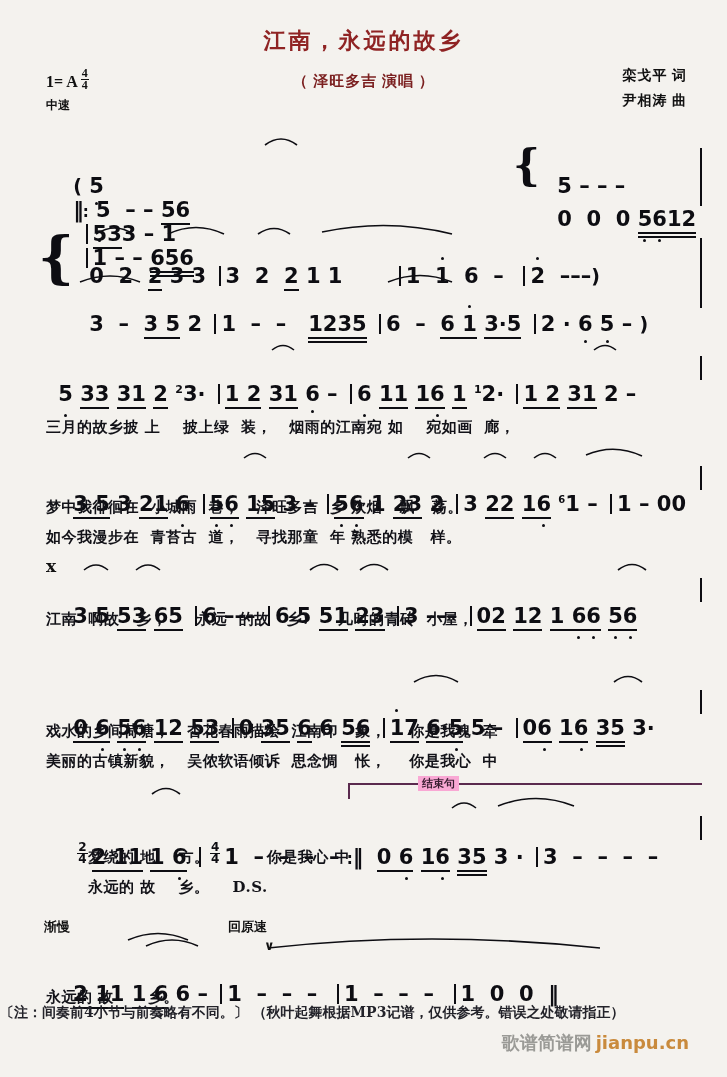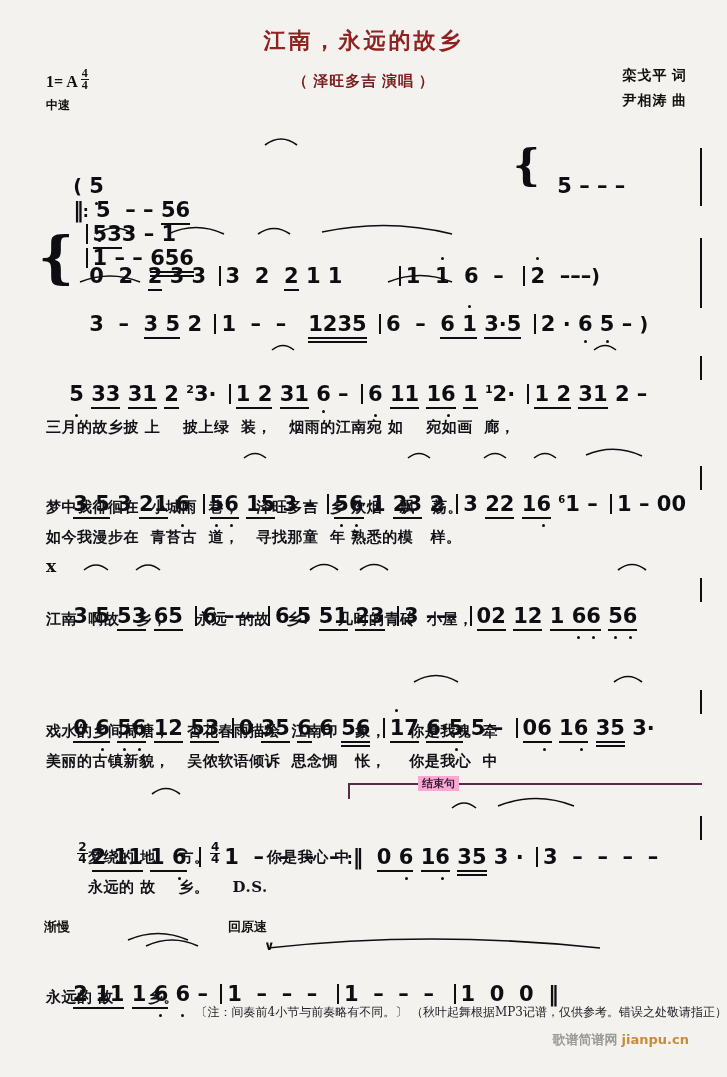--- a/index.html
+++ b/index.html
@@ -62,22 +62,22 @@
   
   .mk{position:absolute;font-family:"DejaVu Serif","Liberation Serif",serif;font-weight:bold;color:#111;}
   .segno{position:absolute;font-size:17px;font-weight:bold;color:#111;font-family:"DejaVu Serif",serif;}
   .timesig{display:inline-block;text-align:center;line-height:0.95;font-size:12px;vertical-align:1px;margin:0 4px;}
   .timesig i{display:block;font-style:normal;}
   .timesig .num{border-bottom:1.4px solid #0d0d12;padding:0 1px;}
 
   .endbox{position:absolute;border-top:2px solid #5a2a4e;border-left:2px solid #5a2a4e;height:14px;}
   .endlabel{position:absolute;font-size:11px;font-weight:bold;color:#3b1f33;background:#f9a8d4;padding:0 4px;font-family:Liberation Serif, serif;text-align:center;}
 
-  .footnote{position:absolute;left:0;right:0;top:1004px;text-align:right;font-size:12px;font-weight:normal;color:#23232a;font-family:"DejaVu Serif",serif;}
-  .watermark{position:absolute;right:38px;top:1031px;font-size:13px;font-weight:bold;color:#9a9a96;font-family:"DejaVu Serif",serif;margin-left:16px;}
+  .footnote{position:absolute;left:0;right:0;top:1004px;text-align:left;font-size:14px;font-weight:bold;color:#23232a;font-family:"DejaVu Serif",serif;}
+  .watermark{position:absolute;right:38px;top:1031px;font-size:18px;font-weight:bold;color:#9a9a96;font-family:"DejaVu Serif",serif;margin-left:16px;}
   .watermark em{font-style:normal;color:#c98a3c;margin-left:4px;font-family:"DejaVu Sans",sans-serif;}
 </style>
 </head>
 <body>
 
 <div class="sheet">
 
   <div class="title">江南，永远的故乡</div>
   <div class="singer">（ 泽旺多吉 演唱 ）</div>
 
@@ -93,20 +93,23 @@
 
   <div class="noteline" style="top:150px;left:44px;">
     <span style="font-size:19px;">(</span>&nbsp;<span class="dotlow">5</span>&nbsp;
     <span style="letter-spacing:-1px;">‖</span><span style="font-size:15px;">:</span>&nbsp;5&nbsp;&nbsp;–&nbsp;–&nbsp;<span class="ub">56</span>
     &nbsp;<span class="bar"></span><span class="ub">53</span>3&nbsp;–&nbsp;1
     &nbsp;<span class="bar"></span><span class="dothi">1</span>&nbsp;–&nbsp;–&nbsp;<span class="ub ub2">656</span>
   </div>
 
   <div class="noteline" style="top:150px;left:528px;">
     5&nbsp;–&nbsp;–&nbsp;–
+  </div>
+  <div class="noteline" style="top:183px;left:528px;">
+    0&nbsp;&nbsp;0&nbsp;&nbsp;0&nbsp;<span class="ub ub2"><span class="dotlowb">5</span><span class="dotlowb">6</span>12</span>
   </div>
   <div class="mk" style="left:513px;top:148px;font-size:42px;line-height:0.85;color:#0d0d12;">{</div>
   <div class="mk" style="left:700px;top:148px;width:2px;height:58px;background:#0d0d12;"></div>
 
   <svg class="slurs" width="727" height="1077">
 
     <path d="M265,145 Q281,133 297,145" stroke="#0d0d12" stroke-width="1.6" fill="none"></path>
 
     <path d="M96,234 Q115,222 133,234" stroke="#0d0d12" stroke-width="1.6" fill="none"></path>
     <path d="M168,234 Q196,221 224,234" stroke="#0d0d12" stroke-width="1.6" fill="none"></path>
@@ -144,21 +147,21 @@
 
   <div class="mk" style="left:38px;top:236px;font-size:56px;line-height:0.78;color:#0d0d12;">{</div>
   <div class="noteline" style="top:240px;left:60px;">
     0&nbsp;&nbsp;2&nbsp;&nbsp;<span class="ub">2</span>&nbsp;3&nbsp;3&nbsp;<span class="bar"></span>3&nbsp;&nbsp;2&nbsp;&nbsp;<span class="ub">2</span>&nbsp;1&nbsp;1&nbsp;&nbsp;&nbsp;&nbsp;&nbsp;&nbsp;&nbsp;<span class="bar"></span>1&nbsp;&nbsp;<span class="dothi">1</span>&nbsp;&nbsp;6&nbsp;&nbsp;–&nbsp;&nbsp;<span class="bar"></span><span class="dothi">2</span>&nbsp;&nbsp;–––<span style="font-size:19px;">)</span>
   </div>
   <div class="noteline" style="top:288px;left:60px;">
     3&nbsp;&nbsp;–&nbsp;&nbsp;<span class="ub">3&nbsp;5</span>&nbsp;2&nbsp;<span class="bar"></span>1&nbsp;&nbsp;–&nbsp;&nbsp;–&nbsp;&nbsp;&nbsp;<span class="ub ub2">1235</span>&nbsp;<span class="bar"></span>6&nbsp;&nbsp;–&nbsp;&nbsp;<span class="ub">6&nbsp;<span class="dothi">1</span></span>&nbsp;<span class="ub">3·5</span>&nbsp;<span class="bar"></span>2&nbsp;·&nbsp;<span class="dotlow">6</span>&nbsp;<span class="dotlow">5</span>&nbsp;–&nbsp;<span style="font-size:19px;">)</span>
   </div>
   <div class="mk" style="left:700px;top:238px;width:2px;height:70px;background:#0d0d12;"></div>
 
-  <div class="noteline" style="top:358px;left:40px;">
+  <div class="noteline" style="top:358px;left:29px;">
     <span class="ub dotlowb">5</span>&nbsp;<span class="ub">33</span>&nbsp;<span class="ub">31</span>&nbsp;<span class="ub">2</span>&nbsp;<sup style="font-size:11px;">2</sup>3·&nbsp;<span class="bar"></span><span class="ub">1&nbsp;2</span>&nbsp;<span class="ub">31</span>&nbsp;<span class="dotlow">6</span>&nbsp;–&nbsp;<span class="bar"></span><span class="ub dotlowb">6</span>&nbsp;<span class="ub">11</span>&nbsp;<span class="ub">1<span class="dotlowb">6</span></span>&nbsp;<span class="ub">1</span>&nbsp;<sup style="font-size:11px;">1</sup>2·&nbsp;<span class="bar"></span><span class="ub">1&nbsp;2</span>&nbsp;<span class="ub">31</span>&nbsp;2&nbsp;–
   </div>
   <div class="lyrline lyr" style="top:418px;">三月的故乡披 上    披上绿  装，   烟雨的江南宛 如    宛如画  廊，</div>
   <div class="mk" style="left:700px;top:356px;width:2px;height:24px;background:#0d0d12;"></div>
 
   <div class="noteline" style="top:468px;left:44px;">
     <span class="ub">3&nbsp;5</span>&nbsp;3&nbsp;<span class="ub">21</span>&nbsp;<span class="dotlowb">6</span>&nbsp;<span class="bar"></span><span class="ub"><span class="dotlowb">5</span><span class="dotlowb">6</span></span>&nbsp;<span class="ub">15</span>&nbsp;3&nbsp;–&nbsp;<span class="bar"></span><span class="ub"><span class="dotlowb">5</span><span class="dotlowb">6</span></span>&nbsp;1&nbsp;<span class="ub">23</span>&nbsp;2&nbsp;<span class="bar"></span>3&nbsp;<span class="ub">22</span>&nbsp;<span class="ub">1<span class="dotlowb">6</span></span>&nbsp;<sup style="font-size:10px;">6</sup>1&nbsp;–&nbsp;<span class="bar"></span>1&nbsp;–&nbsp;00
   </div>
   <div class="lyrline lyr" style="top:498px;">梦中我徘徊在  小城雨  巷，   泽旺多吉  乡 炊烟   飘   荡。</div>
   <div class="lyrline lyr" style="top:528px;">如今我漫步在  青苔古  道，   寻找那童  年 熟悉的模   样。</div>

